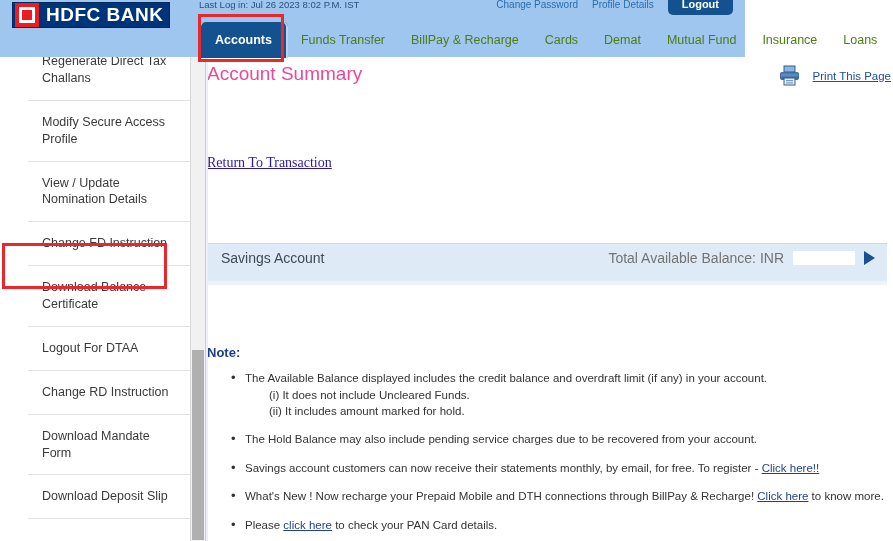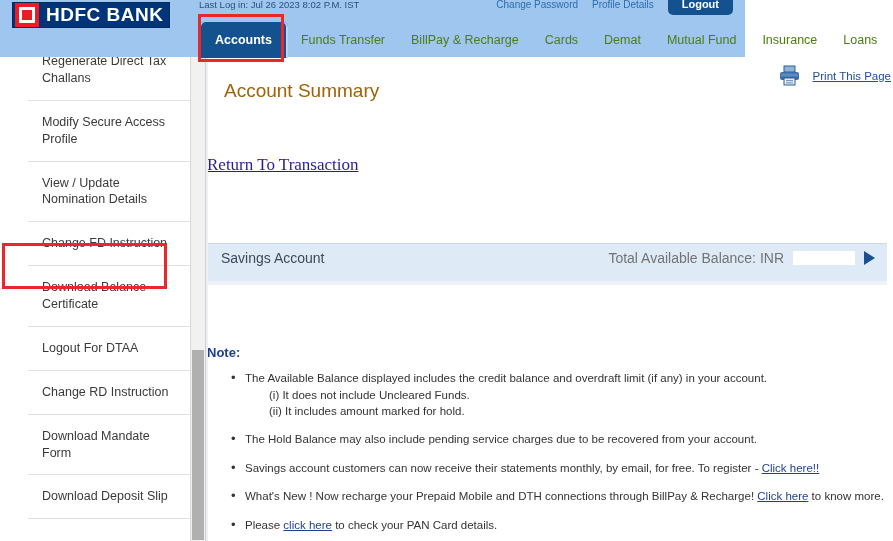--- a/index.html
+++ b/index.html
@@ -216,43 +216,43 @@
   #main {
     position: absolute;
     left: 205px; top: 57px;
     width: 688px;
     height: 484px;
     background: #ffffff;
     z-index: 8;
   }
   #page-title {
     font-size: 19px;
-    color: #a16207;
+    color: #ec4899;
     padding: 6px 16px 0 2px;
     font-weight: normal;
-    margin: 17px;
+    margin: 0;
   }
   #print-link-wrap {
     position: absolute;
     right: 2px; top: 8px;
     display: flex;
     align-items: center;
     gap: 12px;
   }
   #printer-icon { display:block; }
   #print-text {
     font-size: 11.5px;
     color: #1f4e9c;
     text-decoration: underline;
     white-space: nowrap;
   }
   #return-link {
     position: absolute;
     left: 2px; top: 98px;
-    font-size: 17px;
+    font-size: 14px;
     color: #2a1a9c;
     text-decoration: underline;
     font-family: "Liberation Serif", serif;
     white-space: nowrap;
   }
 
   #account-row {
     position: absolute;
     left: 2px; top: 186px;
     width: 680px; height: 38px;

